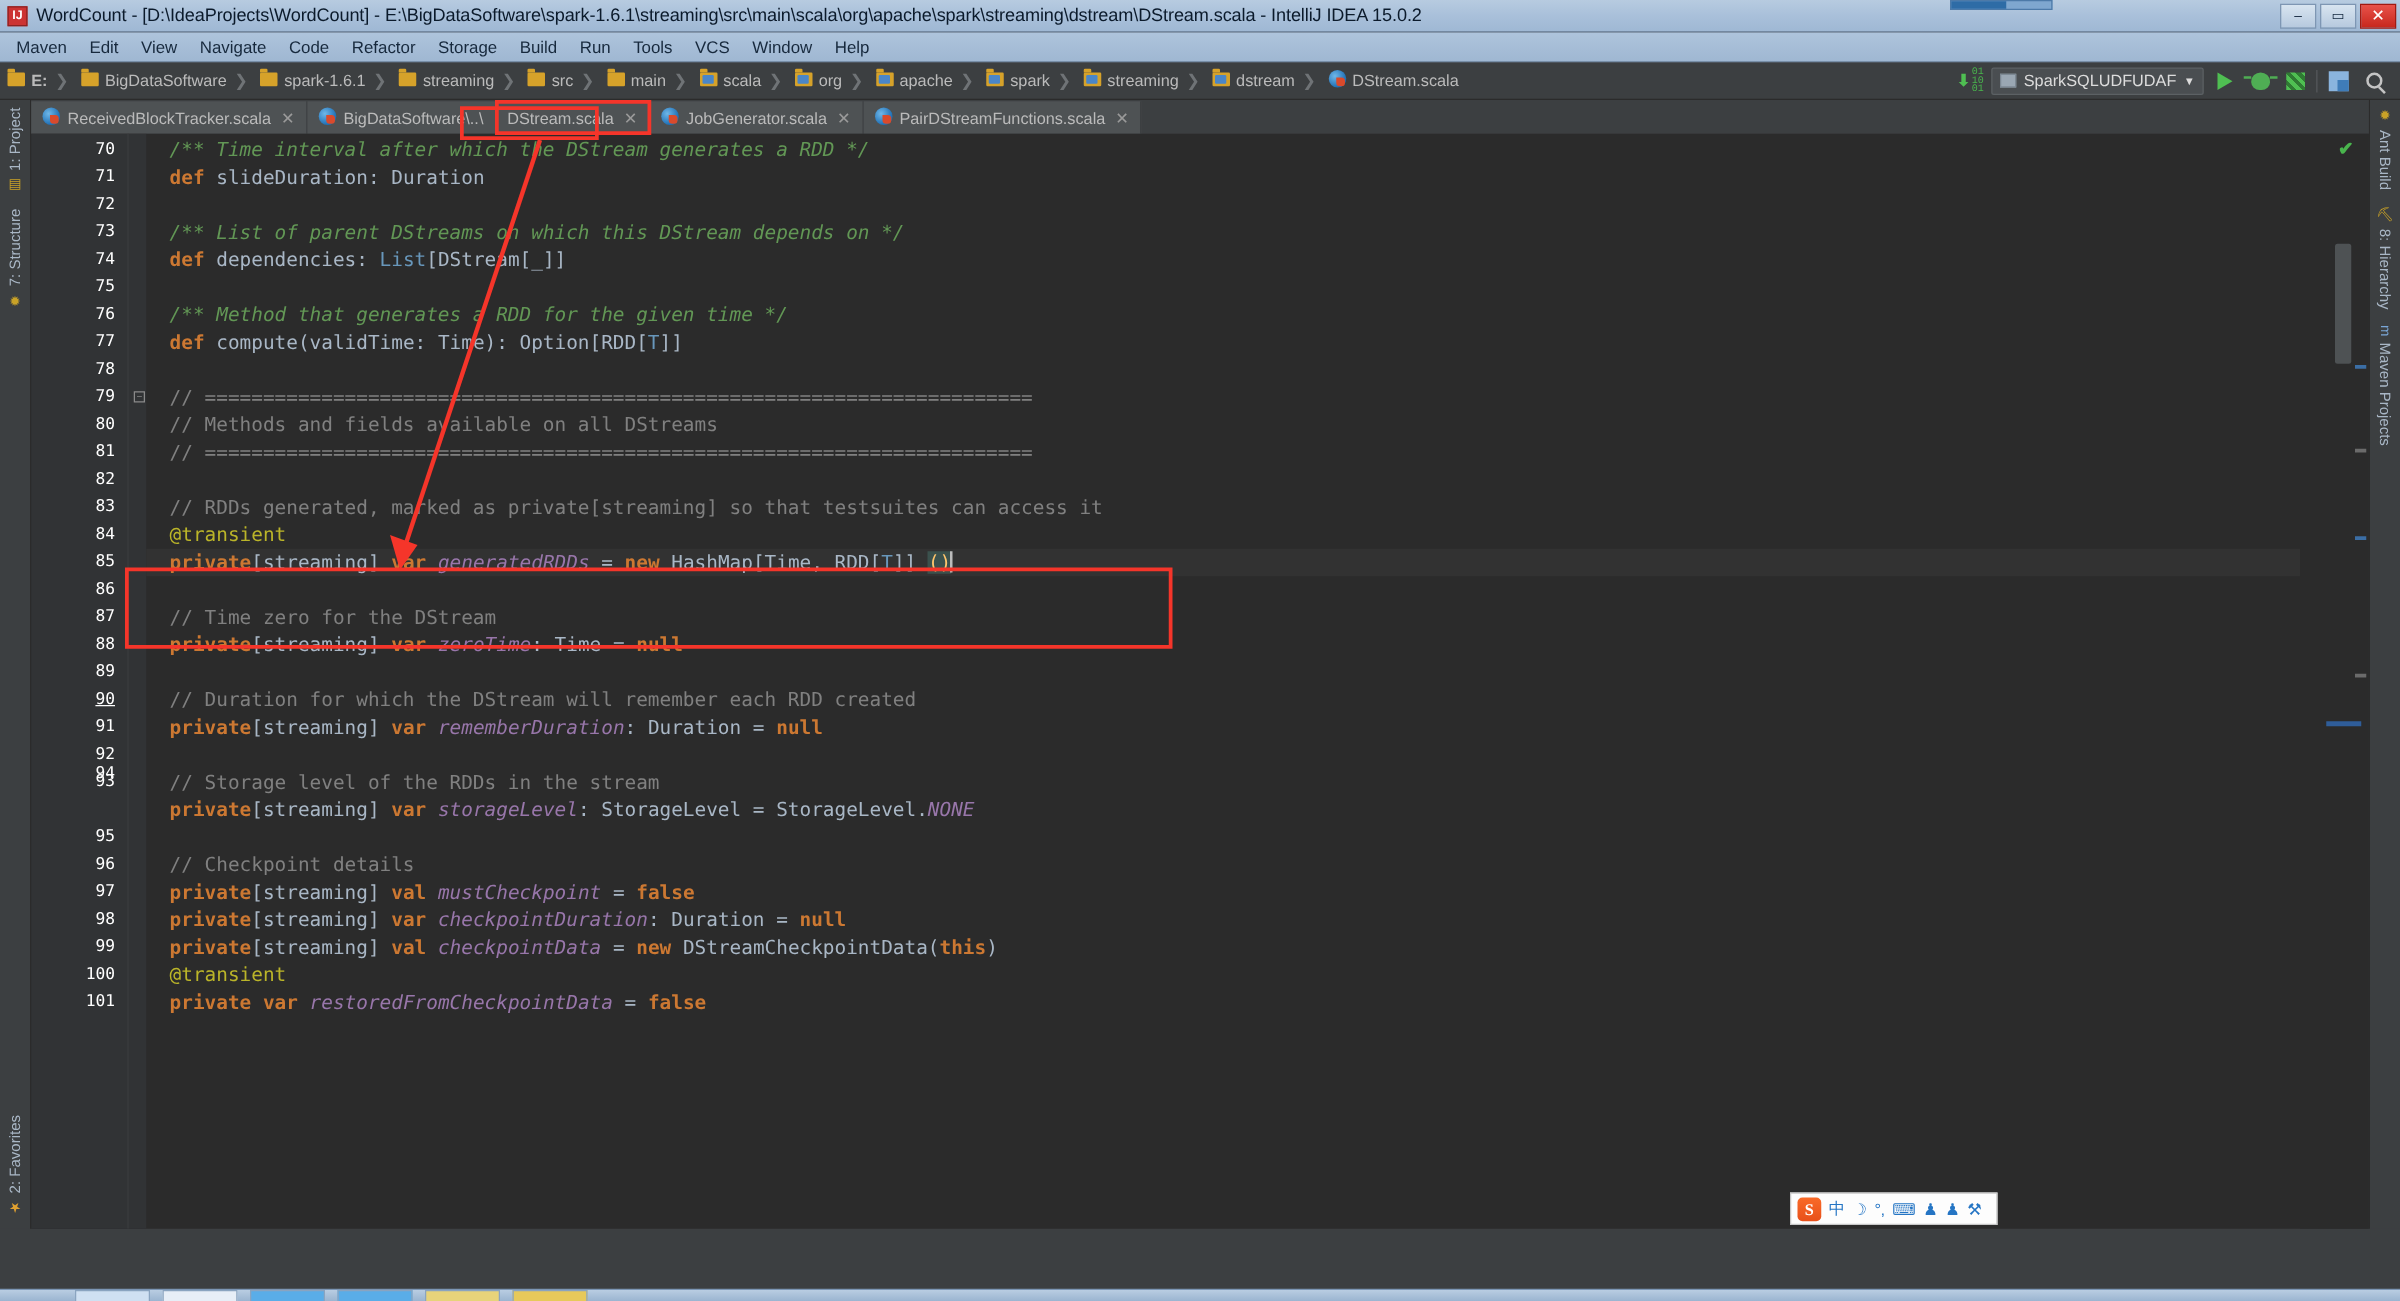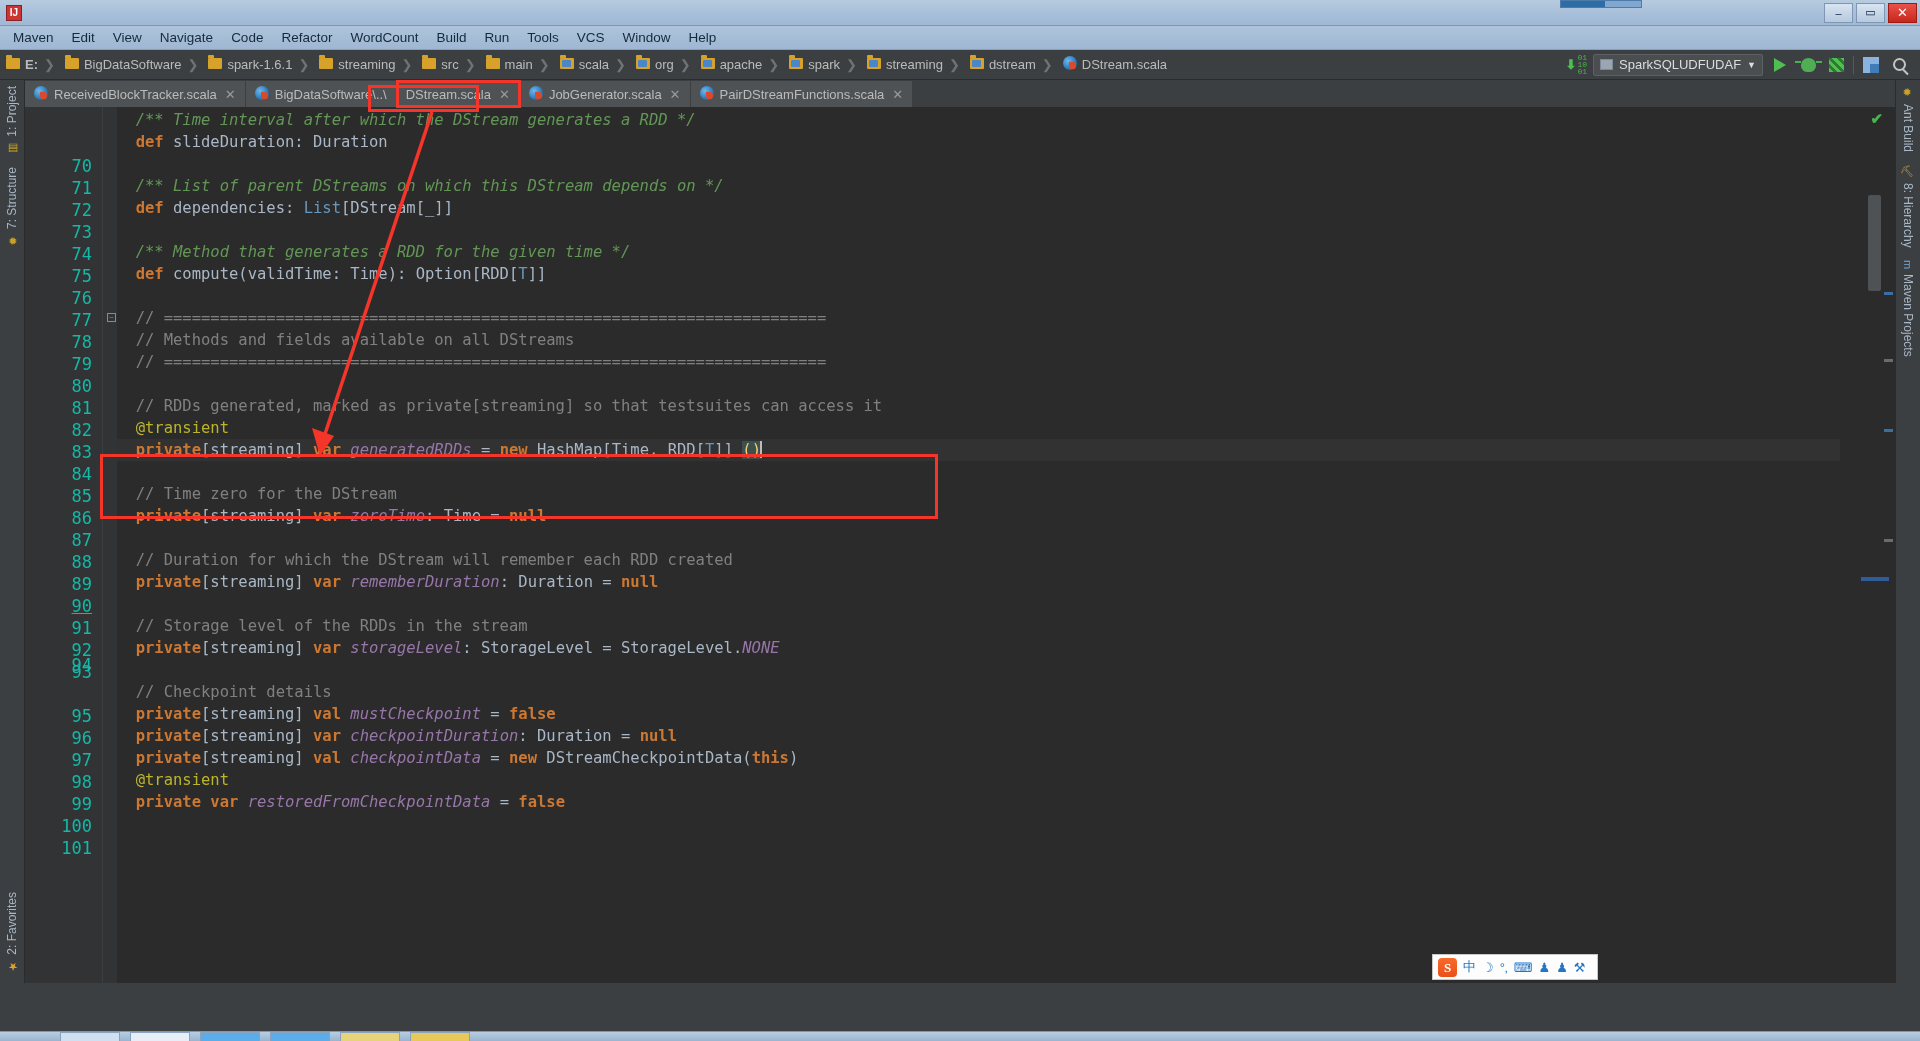--- a/index.html
+++ b/index.html
@@ -152,21 +152,21 @@
   .foldcol { position:absolute; left:78px; top:0; bottom:0; width:14px; background:#313335;}
   .code {
     position: absolute; left: 92px; top: 0; right: 55px; bottom: 0;
     font-family: "DejaVu Sans Mono", "Liberation Mono", monospace;
     font-size: 15.5px; line-height: 22px; color: #a9b7c6; padding-top: 2px;
     white-space: pre;
   }
   .lnum {
     position: absolute; right: 10px;
     font-family: "DejaVu Sans Mono","Liberation Mono", monospace;
-    font-size: 17px; color: #14b8a6; line-height: 22px; margin-top: 46px;
+    font-size: 13px; color: #ffffff; line-height: 22px;
   }
   .ln-row { position:absolute; left:0; right:0; height:22px; }
   .kw   { color: #cc7832; font-weight: bold; }
   .cmt  { color: #808080; }
   .doc  { color: #629755; font-style: italic; }
   .fld  { color: #9876aa; font-style: italic; }
   .typ  { color: #a9b7c6; }
   .tp   { color: #6897bb; }
   .ann  { color: #bbb529; }
   .stc  { color: #9876aa; font-style: italic; }
@@ -244,39 +244,40 @@
   }
   .tb-item { position:absolute; top:0px; height:10px; border:1px solid #8aa4c0;}
 </style>
 </head>
 <body>
 
 <div id="app">
 
   <div class="titlebar">
     <div class="tb-icon">IJ</div>
+    <div class="tb-title">WordCount - [D:\IdeaProjects\WordCount] - E:\BigDataSoftware\spark-1.6.1\streaming\src\main\scala\org\apache\spark\streaming\dstream\DStream.scala - IntelliJ IDEA 15.0.2</div>
     <div class="tb-spacer"></div>
     <div class="tb-buttons">
       <div class="tb-btn">–</div>
       <div class="tb-btn">▭</div>
       <div class="tb-btn close">✕</div>
     </div>
   </div>
   <div class="tb-progress">
       <i></i>
     </div>
 
   <div class="menubar" id="menubar">
       <div class="menu-item">Maven</div>
       <div class="menu-item">Edit</div>
       <div class="menu-item">View</div>
       <div class="menu-item">Navigate</div>
       <div class="menu-item">Code</div>
       <div class="menu-item">Refactor</div>
-      <div class="menu-item">WordCount</div>
+      <div class="menu-item">Storage</div>
       <div class="menu-item">Build</div>
       <div class="menu-item">Run</div>
       <div class="menu-item">Tools</div>
       <div class="menu-item">VCS</div>
       <div class="menu-item">Window</div>
       <div class="menu-item">Help</div>
     </div>
 
   <div class="navbar">
     <div id="crumbs" style="display:flex;align-items:center;">

